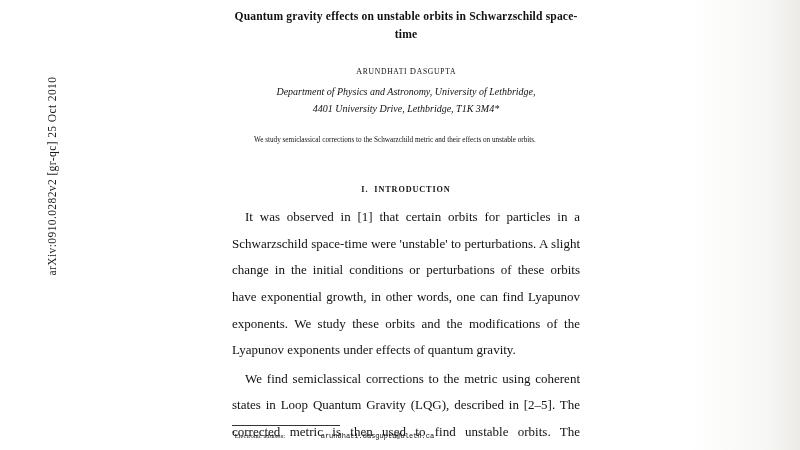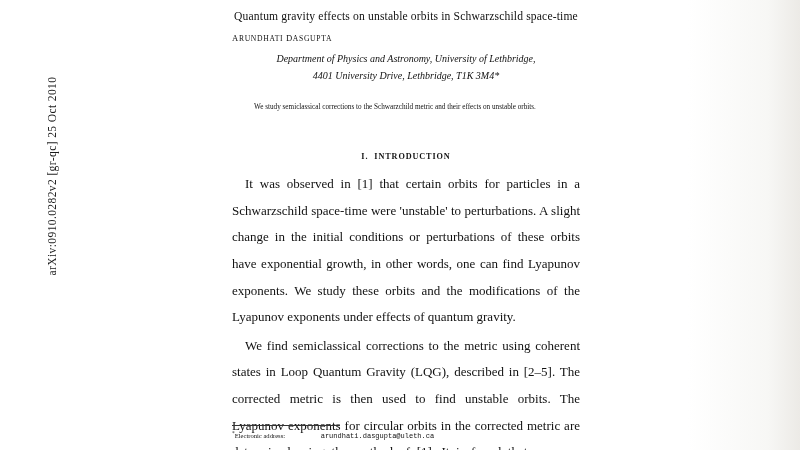--- a/index.html
+++ b/index.html
@@ -38,29 +38,30 @@
     white-space: nowrap;
   }
   .content {
     position: absolute;
     left: 232px;
     top: 0;
     width: 348px;
   }
   .title {
     font-size: 11.6px;
-    font-weight: normal;
+    font-weight: bold;
     text-align: center;
     line-height: 1.55;
     margin: 8px 0 0 0;
     letter-spacing: 0.15px;
   }
   .author {
+    text-align: center;
     font-size: 7.6px;
-    margin-top: 7px;
+    margin-top: 22px;
     letter-spacing: 0.7px;
   }
   .author .small-caps-big {
     font-size: 8.6px;
   }
   .affil {
     text-align: center;
     font-size: 10px;
     font-style: italic;
     margin-top: 7px;

